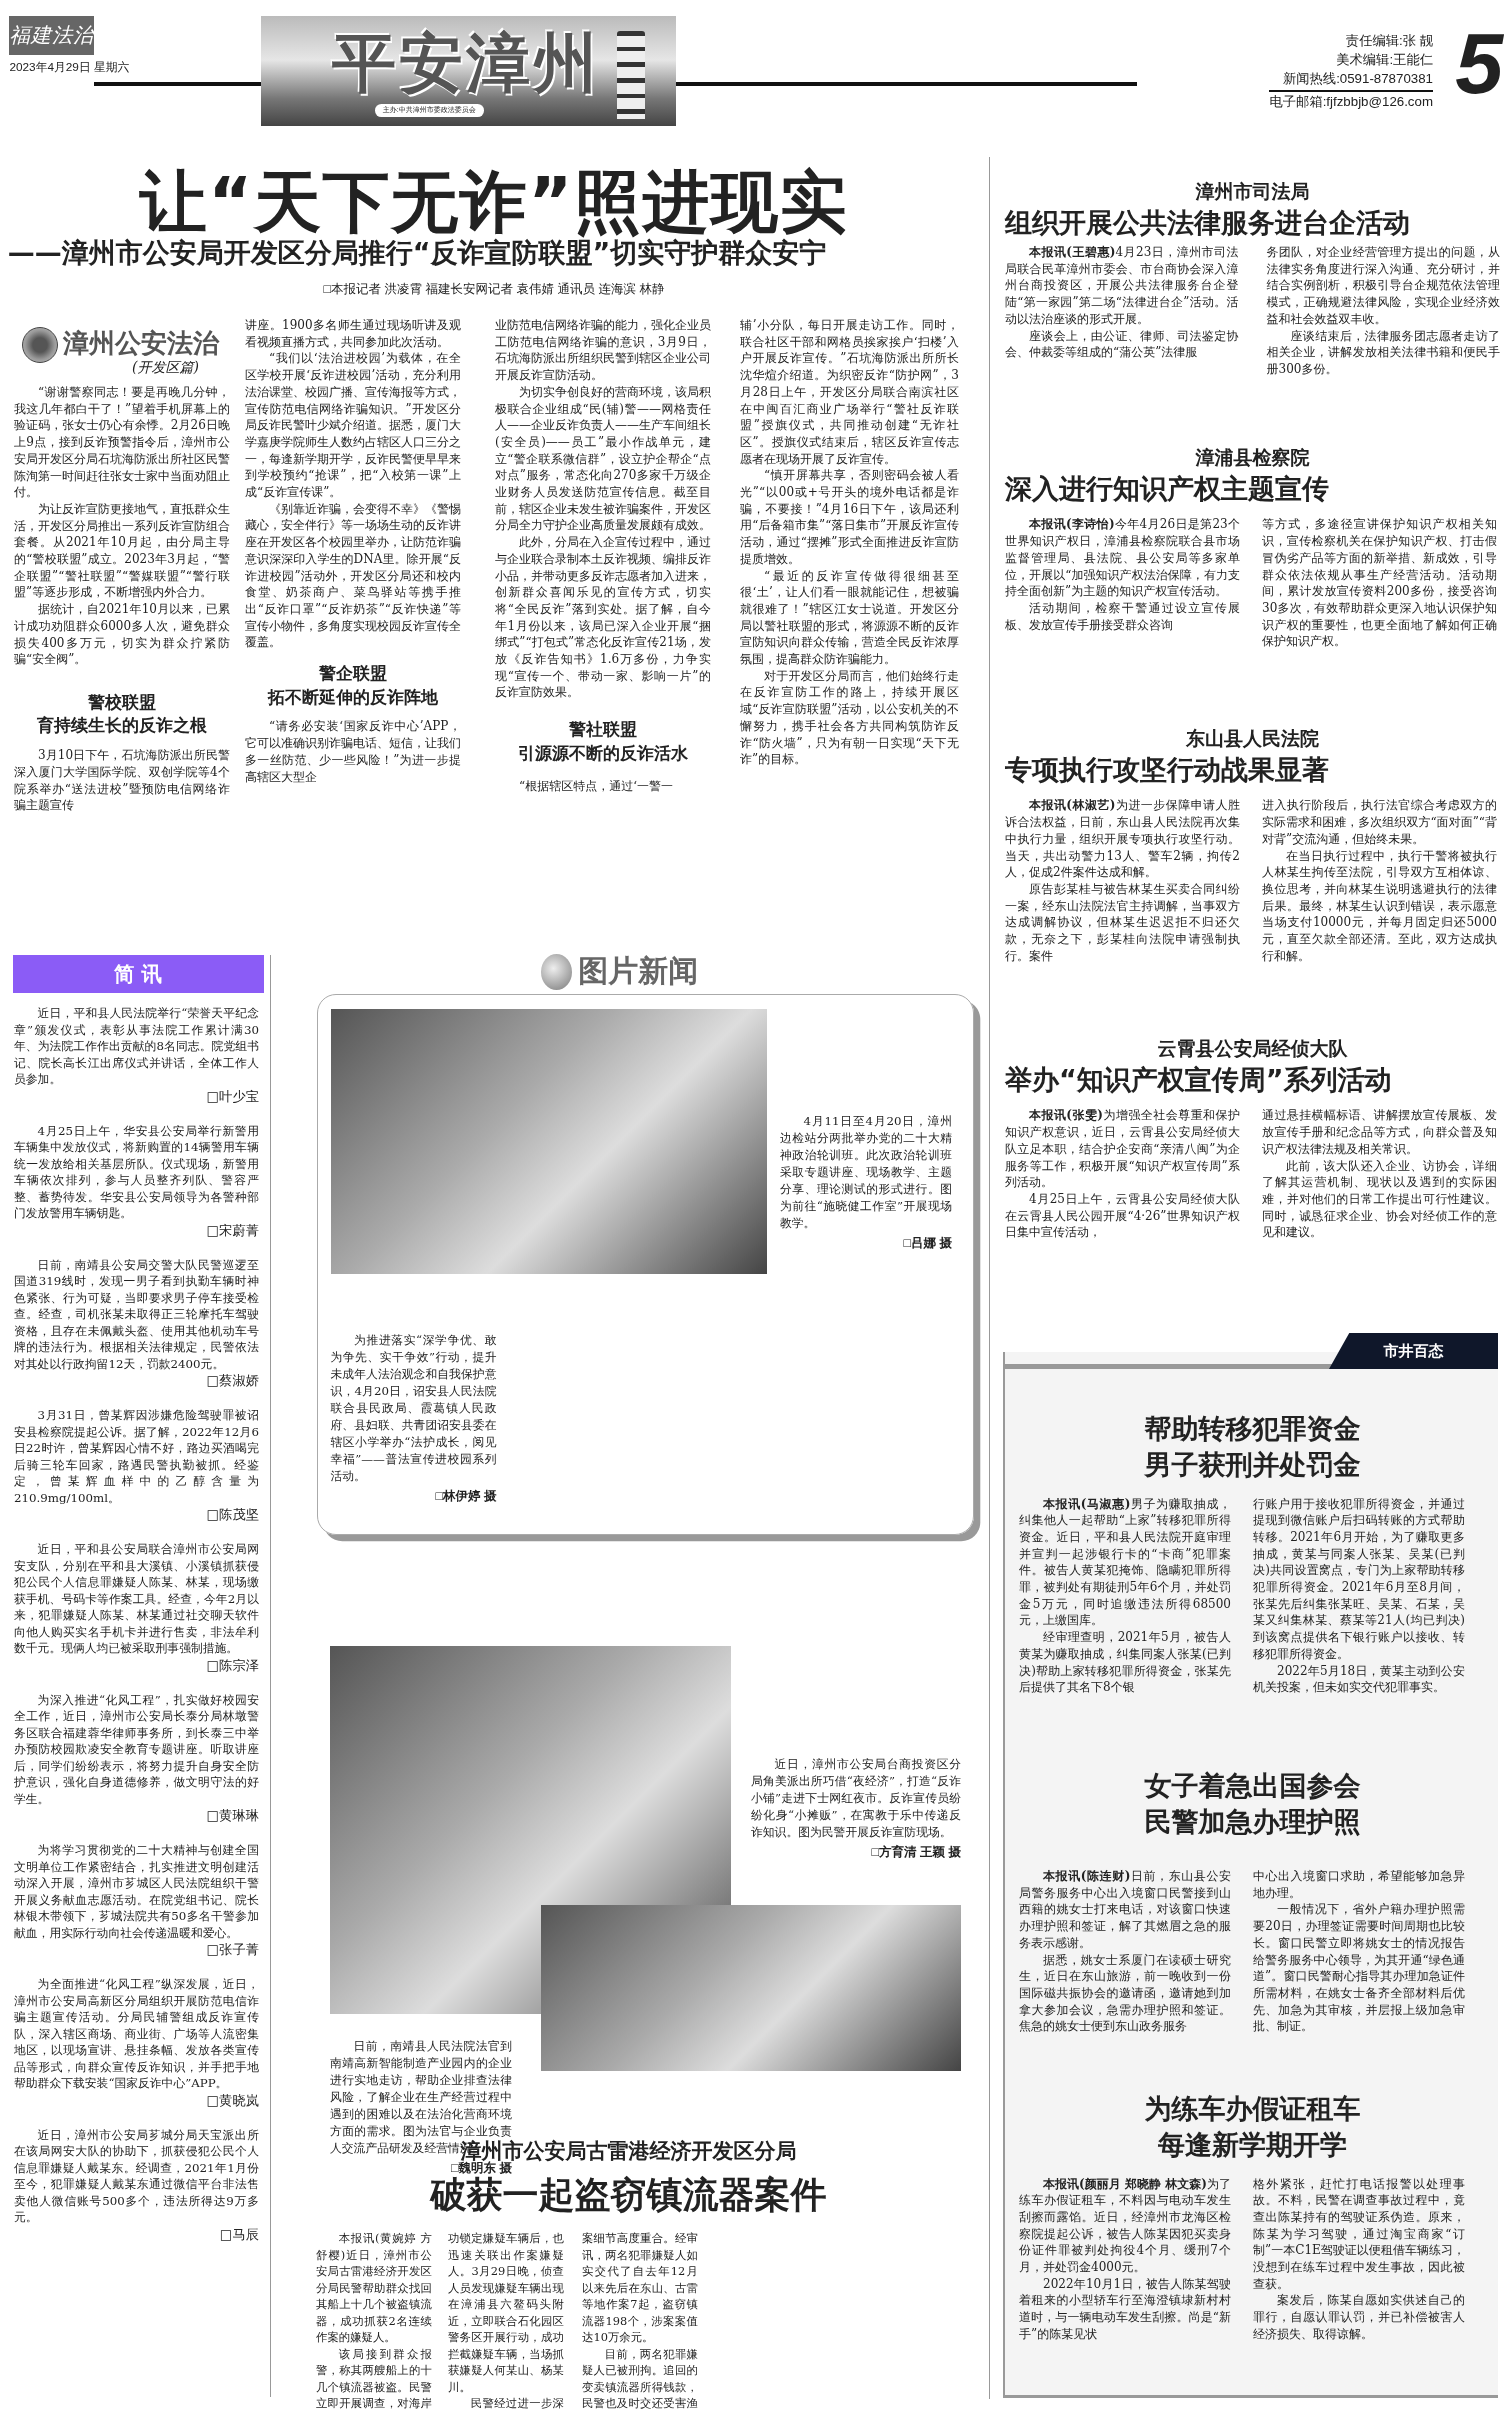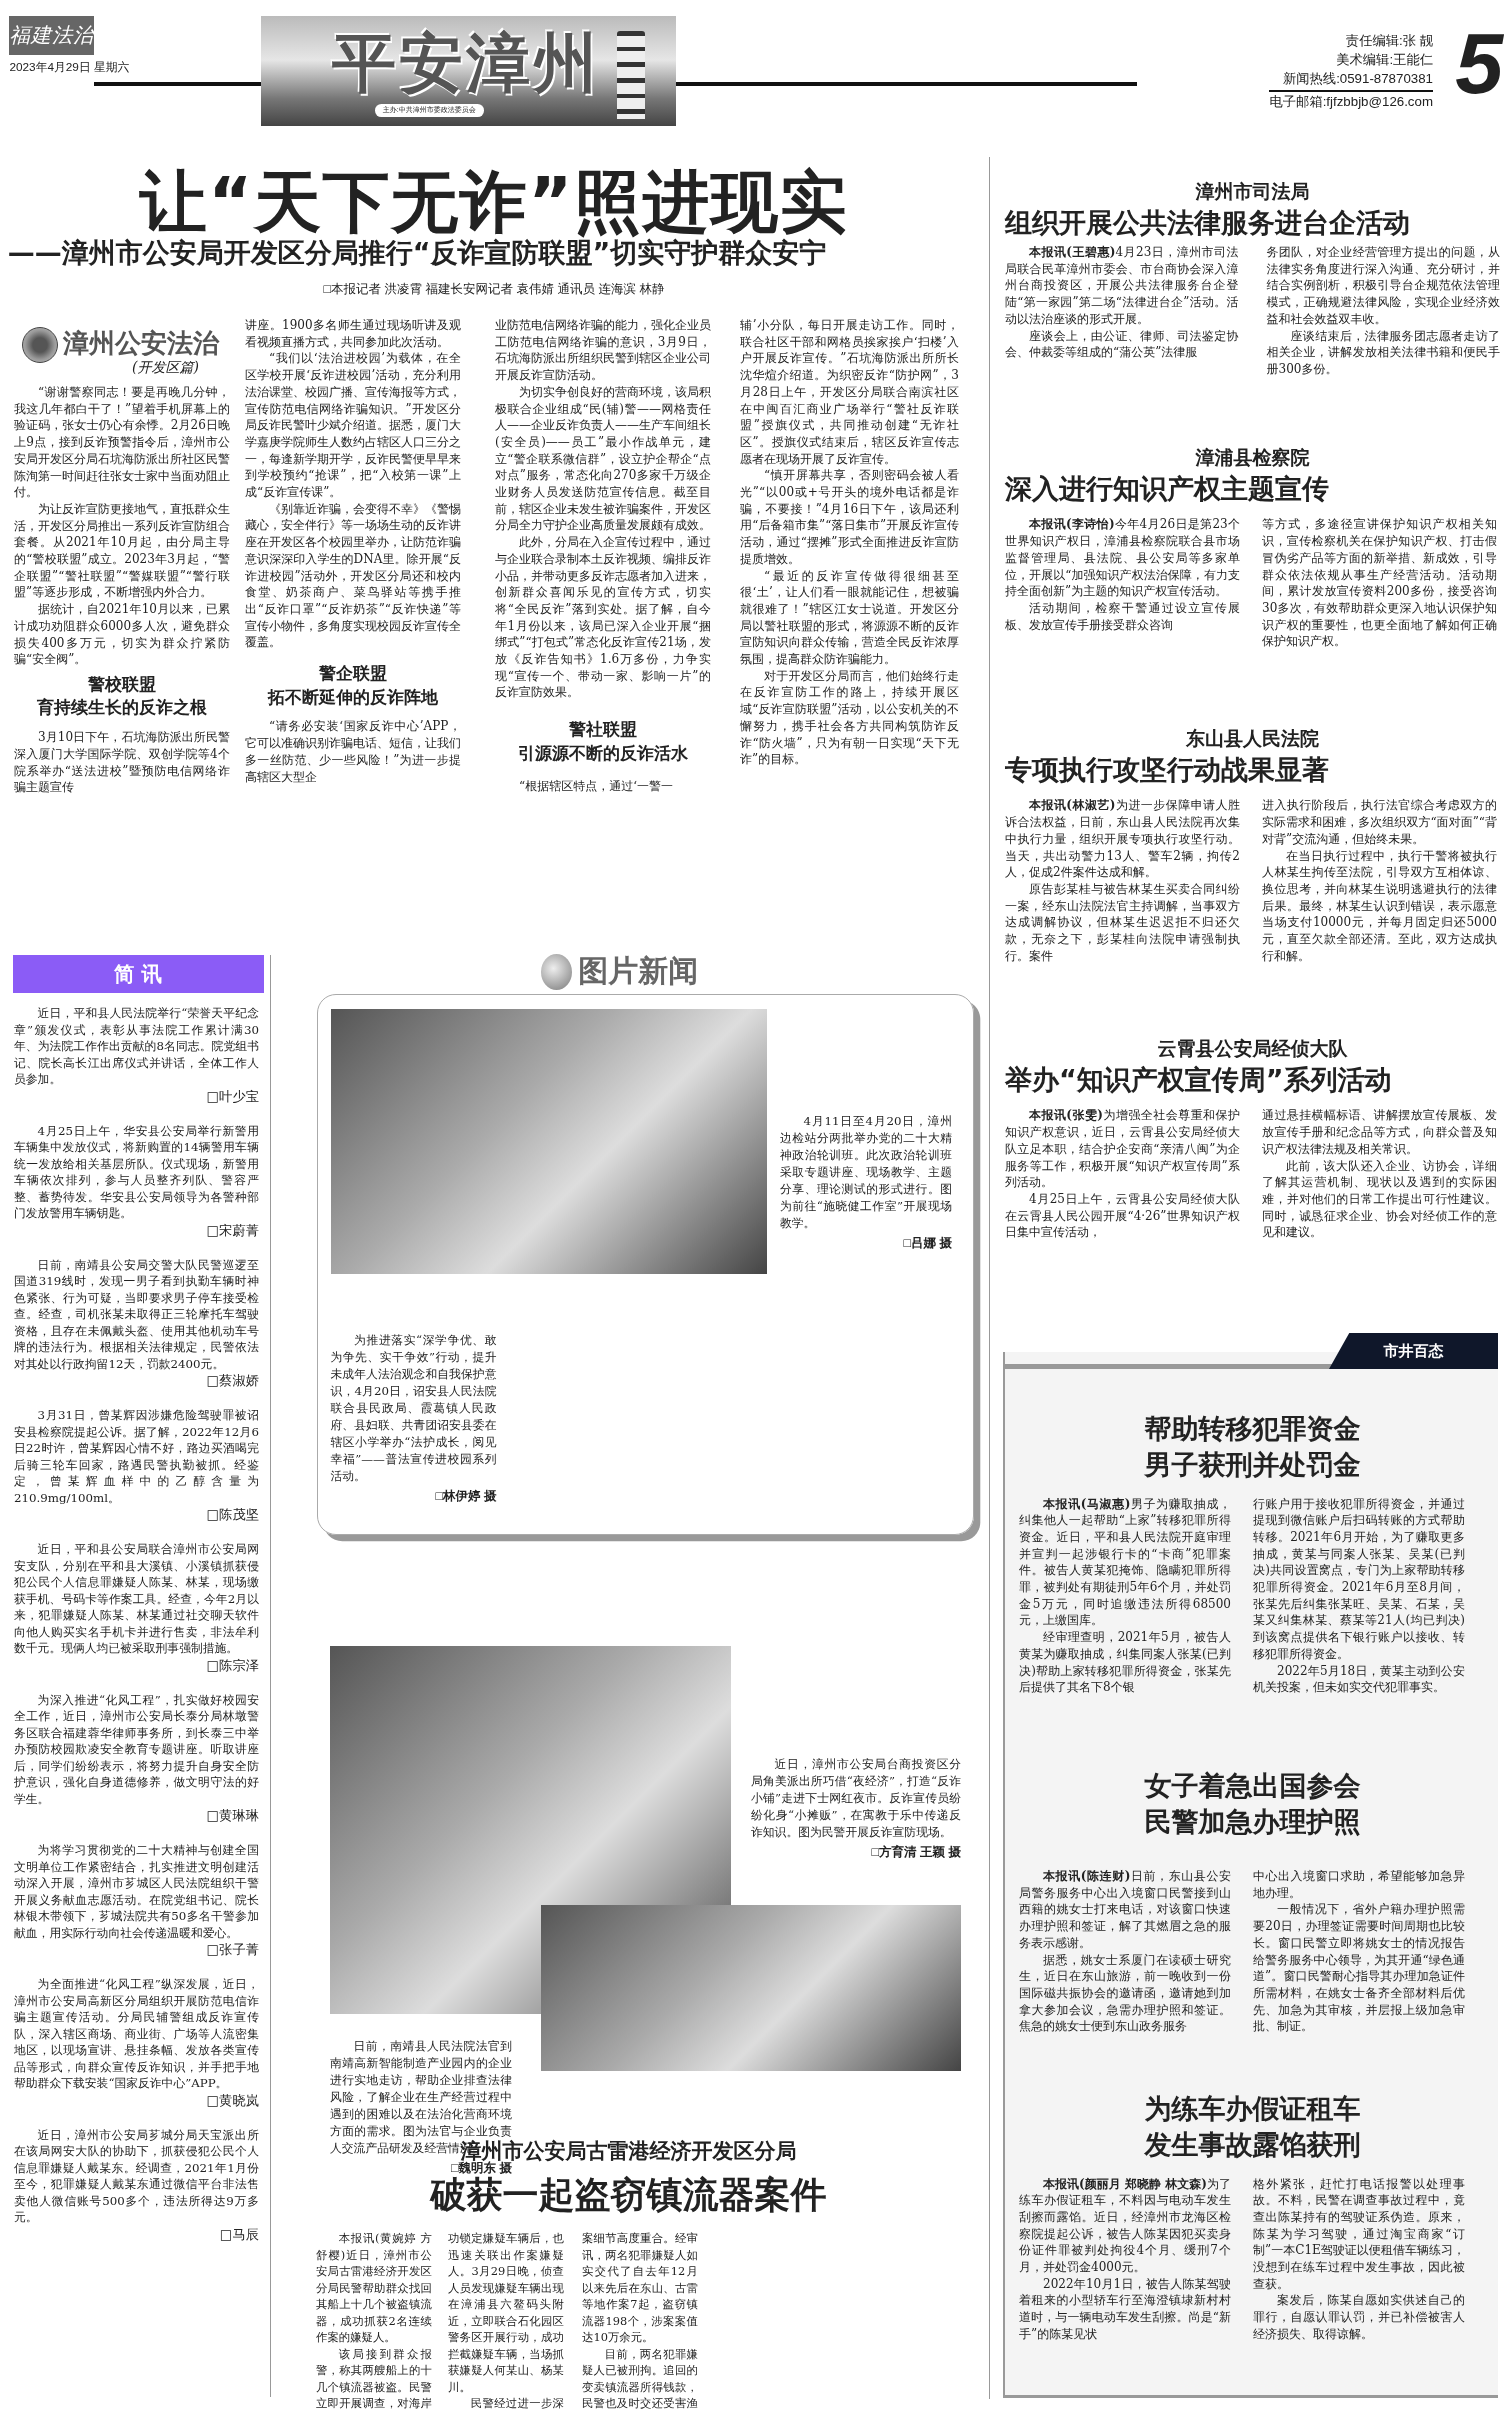--- a/index.html
+++ b/index.html
@@ -68,21 +68,21 @@
 <div class="abs badge">
   <div class="emblem"></div>
   <div class="t1">漳州公安法治</div>
   <div class="t2">(开发区篇)</div>
 </div>
 
 <div class="abs col" style="left:14px;top:384px;width:216px">
   <p>“谢谢警察同志！要是再晚几分钟，我这几年都白干了！”望着手机屏幕上的验证码，张女士仍心有余悸。2月26日晚上9点，接到反诈预警指令后，漳州市公安局开发区分局石坑海防派出所社区民警陈洵第一时间赶往张女士家中当面劝阻止付。</p>
   <p>为让反诈宣防更接地气，直抵群众生活，开发区分局推出一系列反诈宣防组合套餐。从2021年10月起，由分局主导的“警校联盟”成立。2023年3月起，“警企联盟”“警社联盟”“警媒联盟”“警行联盟”等逐步形成，不断增强内外合力。</p>
   <p>据统计，自2021年10月以来，已累计成功劝阻群众6000多人次，避免群众损失400多万元，切实为群众拧紧防骗“安全阀”。</p>
-  <div class="sub-head" style="margin-top:5px">
+  <div class="sub-head" style="margin-top:23px">
     <div>警校联盟</div>
     <div>育持续生长的反诈之根</div>
   </div>
   <p style="margin-top:9.4px">3月10日下午，石坑海防派出所民警深入厦门大学国际学院、双创学院等4个院系举办“送法进校”暨预防电信网络诈骗主题宣传</p>
 </div>
 
 <div class="abs col" style="left:245px;top:317px;width:216px">
   <p style="text-indent:0">讲座。1900多名师生通过现场听讲及观看视频直播方式，共同参加此次活动。</p>
   <p>“我们以‘法治进校园’为载体，在全区学校开展‘反诈进校园’活动，充分利用法治课堂、校园广播、宣传海报等方式，宣传防范电信网络诈骗知识。”开发区分局反诈民警叶少斌介绍道。据悉，厦门大学嘉庚学院师生人数约占辖区人口三分之一，每逢新学期开学，反诈民警便早早来到学校预约“抢课”，把“入校第一课”上成“反诈宣传课”。</p>
   <p>《别靠近诈骗，会变得不幸》《警惕藏心，安全伴行》等一场场生动的反诈讲座在开发区各个校园里举办，让防范诈骗意识深深印入学生的DNA里。除开展“反诈进校园”活动外，开发区分局还和校内食堂、奶茶商户、菜鸟驿站等携手推出“反诈口罩”“反诈奶茶”“反诈快递”等宣传小物件，多角度实现校园反诈宣传全覆盖。</p>
@@ -269,21 +269,21 @@
     </div>
     <div class="col" style="width:212px">
       <p style="text-indent:0">中心出入境窗口求助，希望能够加急异地办理。</p>
       <p>一般情况下，省外户籍办理护照需要20日，办理签证需要时间周期也比较长。窗口民警立即将姚女士的情况报告给警务服务中心领导，为其开通“绿色通道”。窗口民警耐心指导其办理加急证件所需材料，在姚女士备齐全部材料后优先、加急为其审核，并层报上级加急审批、制证。</p>
     </div>
   </div>
 </div>
 
 <div class="abs" style="left:1019px;top:2091px;width:467px">
   <div class="sj-head">为练车办假证租车</div>
-  <div class="sj-head">发生事故露馅获刑</div>
+  <div class="sj-head">每逢新学期开学</div>
   <div style="display:flex;gap:22px;margin-top:12.5px">
     <div class="col" style="width:212px">
       <p><span class="lead">本报讯(颜丽月 郑晓静 林文森)</span><span>为了练车办假证租车，不料因与电动车发生刮擦而露馅。近日，经漳州市龙海区检察院提起公诉，被告人陈某因犯买卖身份证件罪被判处拘役4个月、缓刑7个月，并处罚金4000元。</span></p>
       <p>2022年10月1日，被告人陈某驾驶着租来的小型轿车行至海澄镇埭新村村道时，与一辆电动车发生刮擦。尚是“新手”的陈某见状</p>
     </div>
     <div class="col" style="width:212px">
       <p style="text-indent:0">格外紧张，赶忙打电话报警以处理事故。不料，民警在调查事故过程中，竟查出陈某持有的驾驶证系伪造。原来，陈某为学习驾驶，通过淘宝商家“订制”一本C1E驾驶证以便租借车辆练习，没想到在练车过程中发生事故，因此被查获。</p>
       <p>案发后，陈某自愿如实供述自己的罪行，自愿认罪认罚，并已补偿被害人经济损失、取得谅解。</p>
     </div>
   </div>

